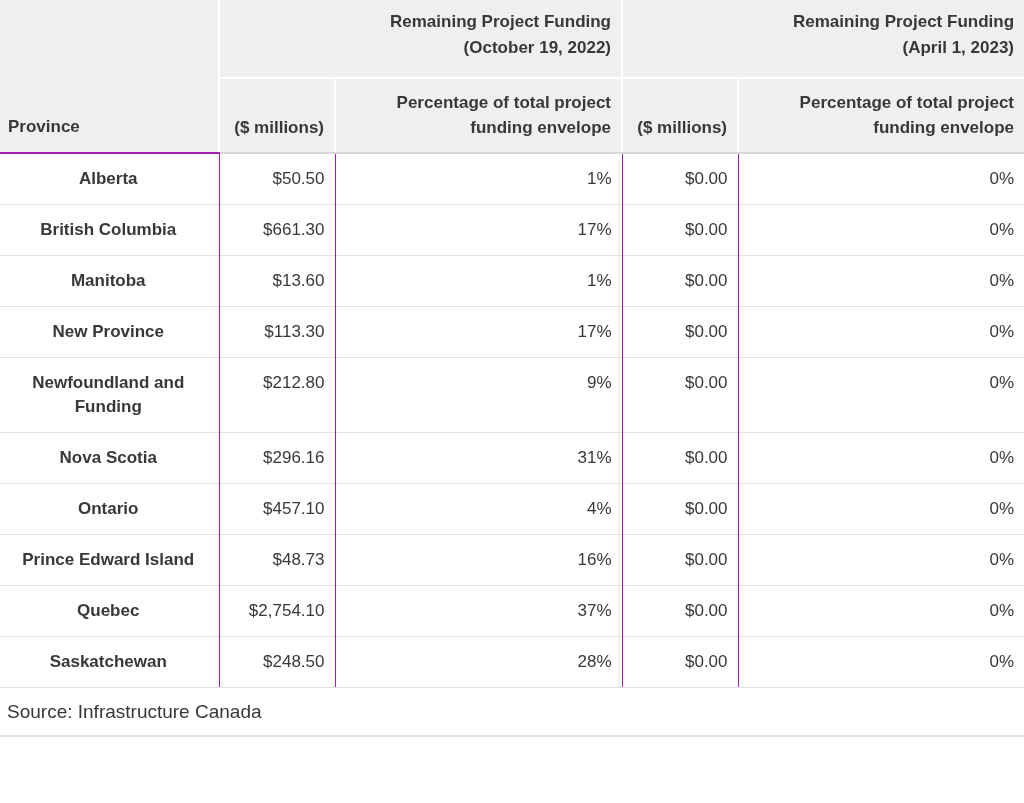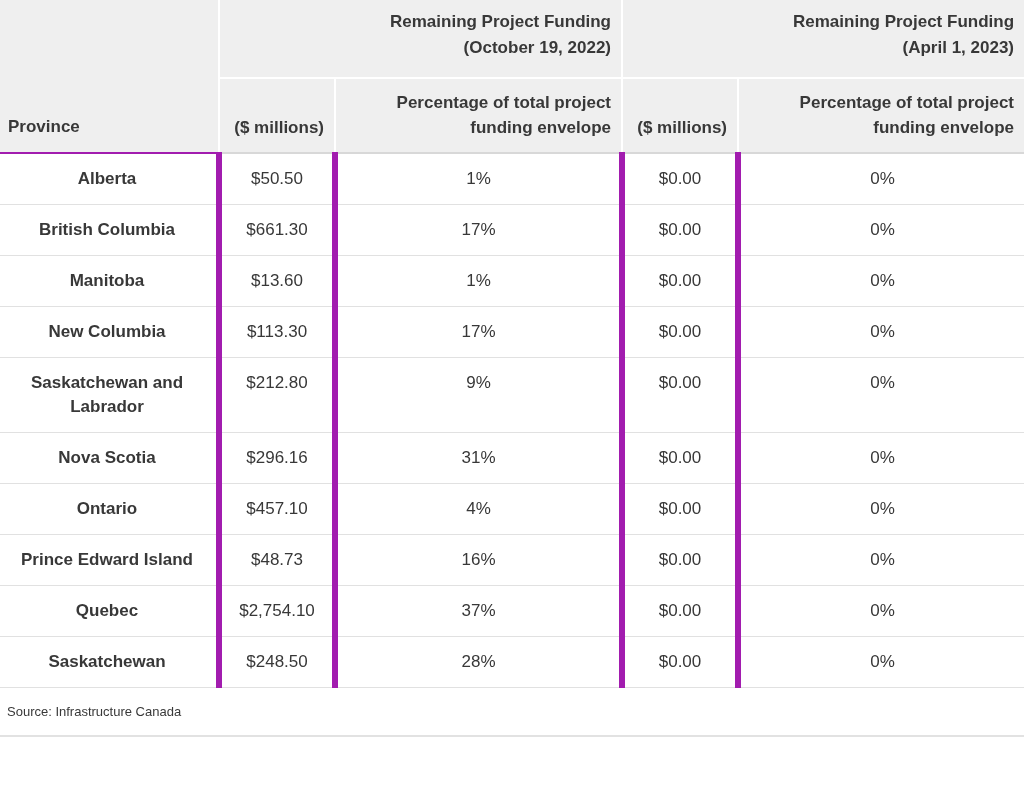--- a/index.html
+++ b/index.html
@@ -48,39 +48,39 @@
   }
   th.province-header {
     text-align: left;
     vertical-align: bottom;
     padding: 0 10px 12px 8px;
     border-bottom: 2px solid #a21caf;
   }
 
   tbody td {
     border-top: 1px solid #e1e1e1;
-    border-left: 6px solid #a21caf;
+    border-left: 1px solid #a21caf;
     vertical-align: top;
     padding: 13px 10px 13px 10px;
     line-height: 24px;
     height: 51px;
-    text-align: center;
+    text-align: right;
     color: #383838;
   }
   tbody td:first-child { border-left: none; }
   tbody tr:first-child td { border-top: none; }
   tbody tr:last-child td { border-bottom: 1px solid #e1e1e1; }
   td.province-cell {
     text-align: center;
     font-weight: bold;
     padding-left: 8px;
   }
 
   .table-footer { padding: 0 10px 0 7px; }
-  .source-line { margin-top: 12px; font-size: 13px; line-height: 24px; }
+  .source-line { margin-top: 12px; font-size: 19px; line-height: 24px; }
   .footnote-line { margin-top: 12px; font-size: 17px; line-height: 28px; max-width: 1013px; }
   .bottom-rule { margin-top: 11px; border-top: 2px solid #e2e2e2; height: 0; width: 1024px; margin-left: -7px; }
 </style>
 </head>
 <body>
 
 <div class="page">
 
   <table class="funding-table">
     <colgroup>
@@ -127,28 +127,28 @@
         <td>0%</td>
       </tr>
       <tr>
         <td class="province-cell">Manitoba</td>
         <td>$13.60</td>
         <td>1%</td>
         <td>$0.00</td>
         <td>0%</td>
       </tr>
       <tr>
-        <td class="province-cell">New Columbia</td>
+        <td class="province-cell">New Province</td>
         <td>$113.30</td>
         <td>17%</td>
         <td>$0.00</td>
         <td>0%</td>
       </tr>
       <tr>
-        <td class="province-cell">Saskatchewan and Labrador</td>
+        <td class="province-cell">Newfoundland and Funding</td>
         <td>$212.80</td>
         <td>9%</td>
         <td>$0.00</td>
         <td>0%</td>
       </tr>
       <tr>
         <td class="province-cell">Nova Scotia</td>
         <td>$296.16</td>
         <td>31%</td>
         <td>$0.00</td>

